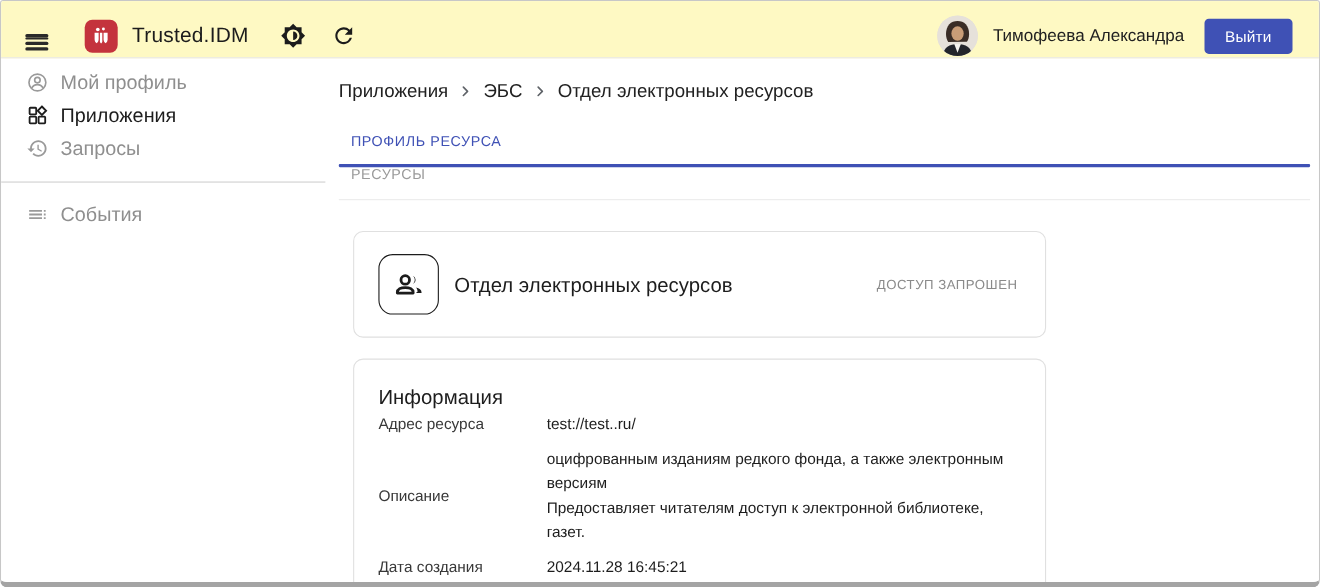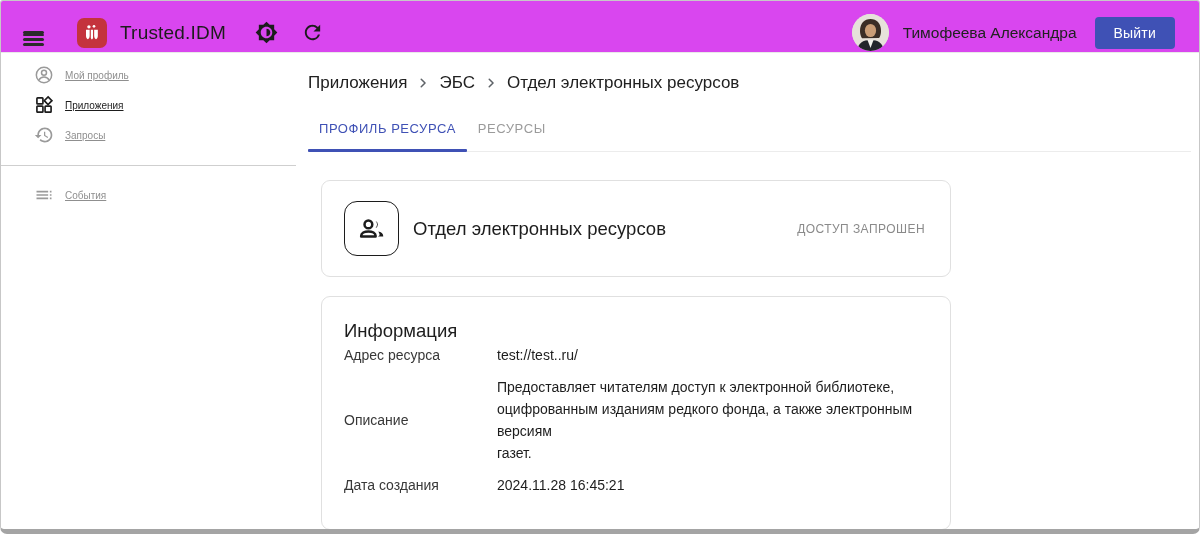--- a/index.html
+++ b/index.html
@@ -9,55 +9,55 @@
   .frame {
     position:relative; width:1200px; height:534px; background:#fff;
     border:1px solid #c7c7c7; border-bottom:5px solid #a4a4a4;
     border-radius:3px 3px 7px 7px; overflow:hidden;
   }
 
   
   .topbar {
     position:absolute; top:0; left:0; right:0; height:52px;
     display:flex; align-items:center; padding:12px 24px 0 16px;
-    border-bottom:1px solid #e9e9e9; background:#d946ef; z-index:5;
+    border-bottom:1px solid #e9e9e9; background:#fef9c3; z-index:5;
   }
   .icon-btn { background:none; border:none; cursor:pointer; display:grid; place-items:center;
               width:32px; height:32px; padding:0; }
   .hamburger { margin-right:28px; }
   .hamburger span { display:block; width:21px; height:2.4px; background:#2a2a2a; border-radius:2px; margin:2.4px 0; }
   .logo-box { width:30px; height:30px; border-radius:7px; background:#c4333d; display:grid; place-items:center; flex:none; }
   .app-title { font-size:19px; color:#1c1c1c; margin:0 24px 0 13px; letter-spacing:.2px; }
   .topbar .tool { margin-right:14px; color:#1c1c1c; }
   .top-right { margin-left:auto; display:flex; align-items:center; }
   .avatar { width:37px; height:37px; border-radius:50%; overflow:hidden; flex:none; background:#e3ded9; }
   .user-name { font-size:15.5px; color:#212121; margin:0 18px 0 14px; }
   .logout-btn {
     background:#3f51b5; color:#fff; border:none; border-radius:4px;
     font-family:inherit; font-size:14px; font-weight:500; letter-spacing:.2px;
     padding:8px 19px; cursor:pointer;
   }
 
   
   .sidebar { position:absolute; top:52px; left:0; width:295px; bottom:0; background:#fff; padding-top:7px; }
-  .side-item { height:30px; display:flex; align-items:center; gap:11px; padding-left:33px;
-               font-size:10px; color:#8f8f8f; cursor:pointer;text-decoration:underline; }
+  .side-item { height:30px; display:flex; align-items:center; gap:11px; padding-left:23px;
+               font-size:18px; color:#8f8f8f; cursor:pointer; }
   .side-item .si { width:20px; height:20px; flex:none; display:grid; place-items:center; }
   .side-item.active { color:#1d1d1d; }
   .side-divider { border:none; border-top:1px solid #cfcfcf; margin:15px 0 14px 0; }
 
   
   .main { position:absolute; top:52px; left:295px; right:0; bottom:0; padding:19px 8px 0 12px; background:#fff; }
 
   .breadcrumb { display:flex; align-items:center; gap:9px; height:22px; }
   .crumb { font-size:17px; color:#212121; cursor:pointer; }
   .crumb.current { cursor:default; }
   .crumb-sep { display:grid; place-items:center; color:#5f6368; }
 
-  .tabs { display:flex; margin-top:27px; border-bottom:1px solid #ececec; }
+  .tabs { display:flex; margin-top:27px; border-bottom:1px solid #ececec;flex-direction:column; }
   .tab { position:relative; padding:0 11px 14px 11px; font-size:13px; font-weight:500;
          letter-spacing:.55px; color:#9b9b9b; cursor:pointer; line-height:16px; }
   .tab.active { color:#3f51b5; }
   .tab.active::after { content:""; position:absolute; left:0; right:0; bottom:-1px; height:3px;
                        background:#3f51b5; border-radius:1px; }
 
   .card { width:630px; margin-left:13px; border:1px solid #e0e0e0; border-radius:9px; background:#fff; }
 
   .resource-card { margin-top:28px; display:flex; align-items:center; padding:20px 25px 20px 22px; }
   .res-icon-box { width:55px; height:55px; border:1.8px solid #1c1c1c; border-radius:13px;
@@ -208,22 +208,22 @@
       <h2 class="info-title">Информация</h2>
 
       <div class="info-row">
         <span class="info-label">Адрес ресурса</span>
         <span class="info-value">test://test..ru/</span>
       </div>
 
       <div class="info-row">
         <span class="info-label">Описание</span>
         <span class="info-value">
+          <div>оцифрованным изданиям редкого фонда, а также электронным версиям</div>
           <div>Предоставляет читателям доступ к электронной библиотеке,</div>
-          <div>оцифрованным изданиям редкого фонда, а также электронным версиям</div>
           <div>газет.</div>
         </span>
       </div>
 
       <div class="info-row">
         <span class="info-label">Дата создания</span>
         <span class="info-value">2024.11.28 16:45:21</span>
       </div>
     </section>
 

